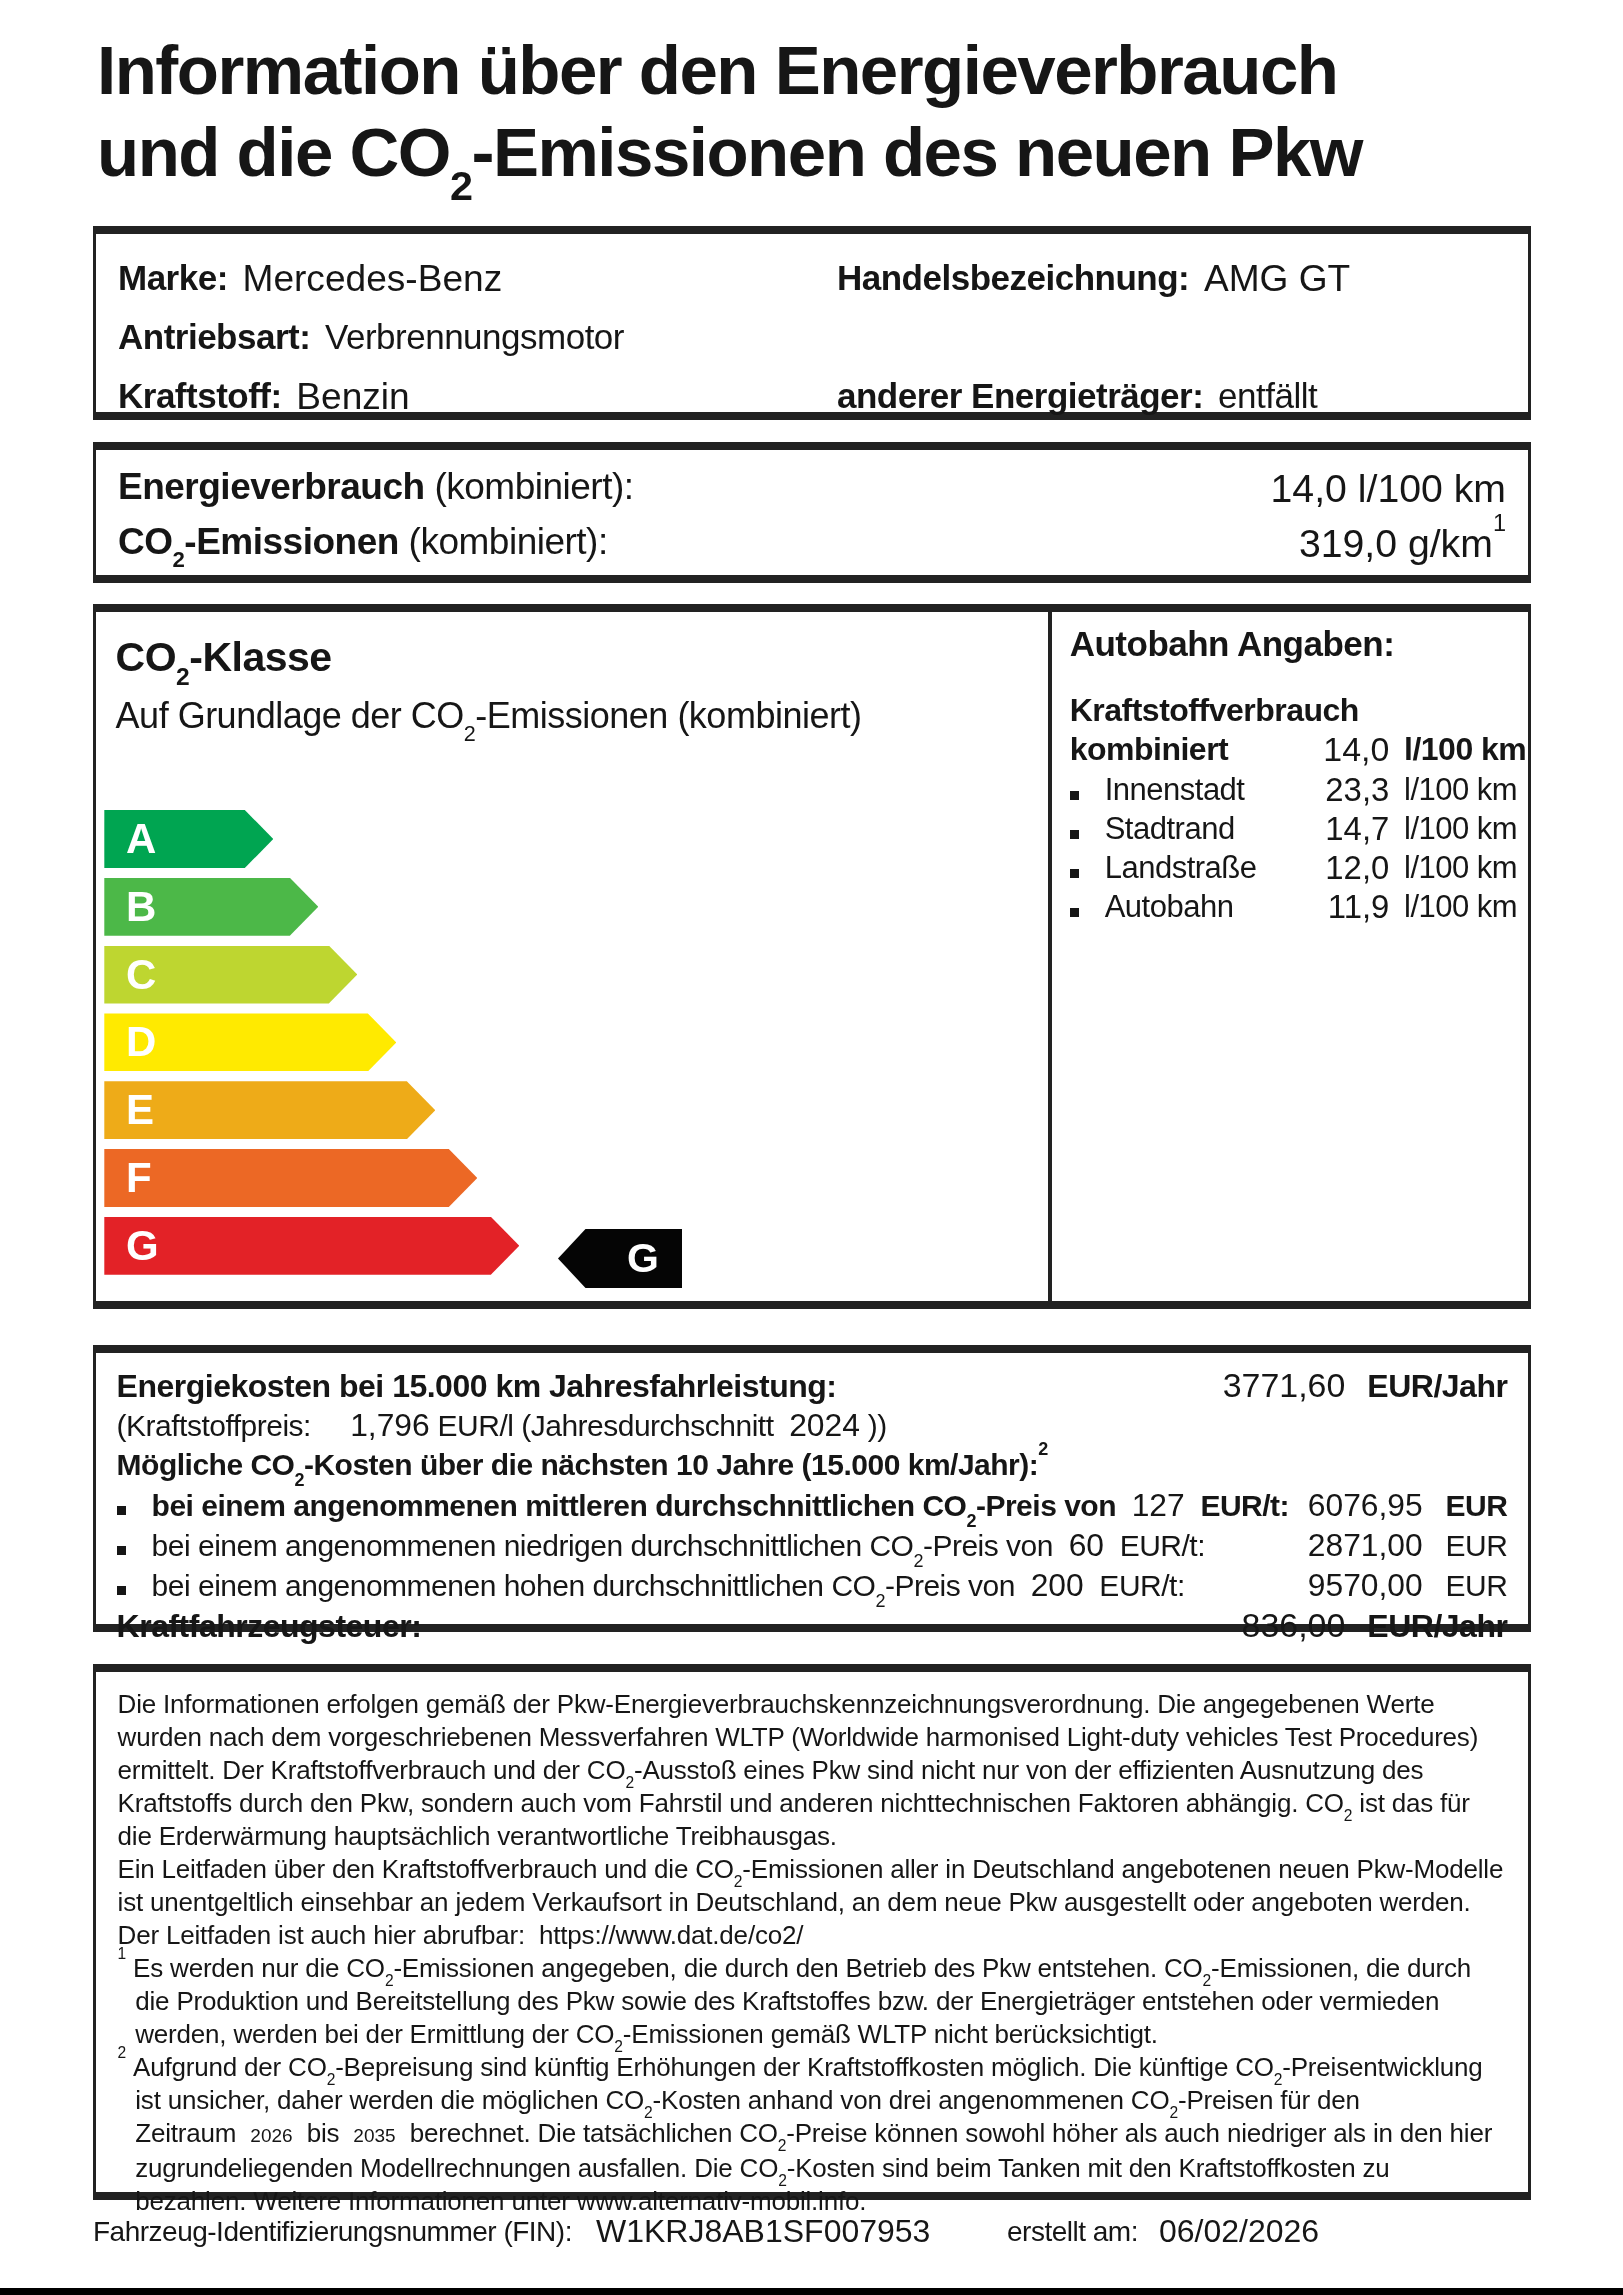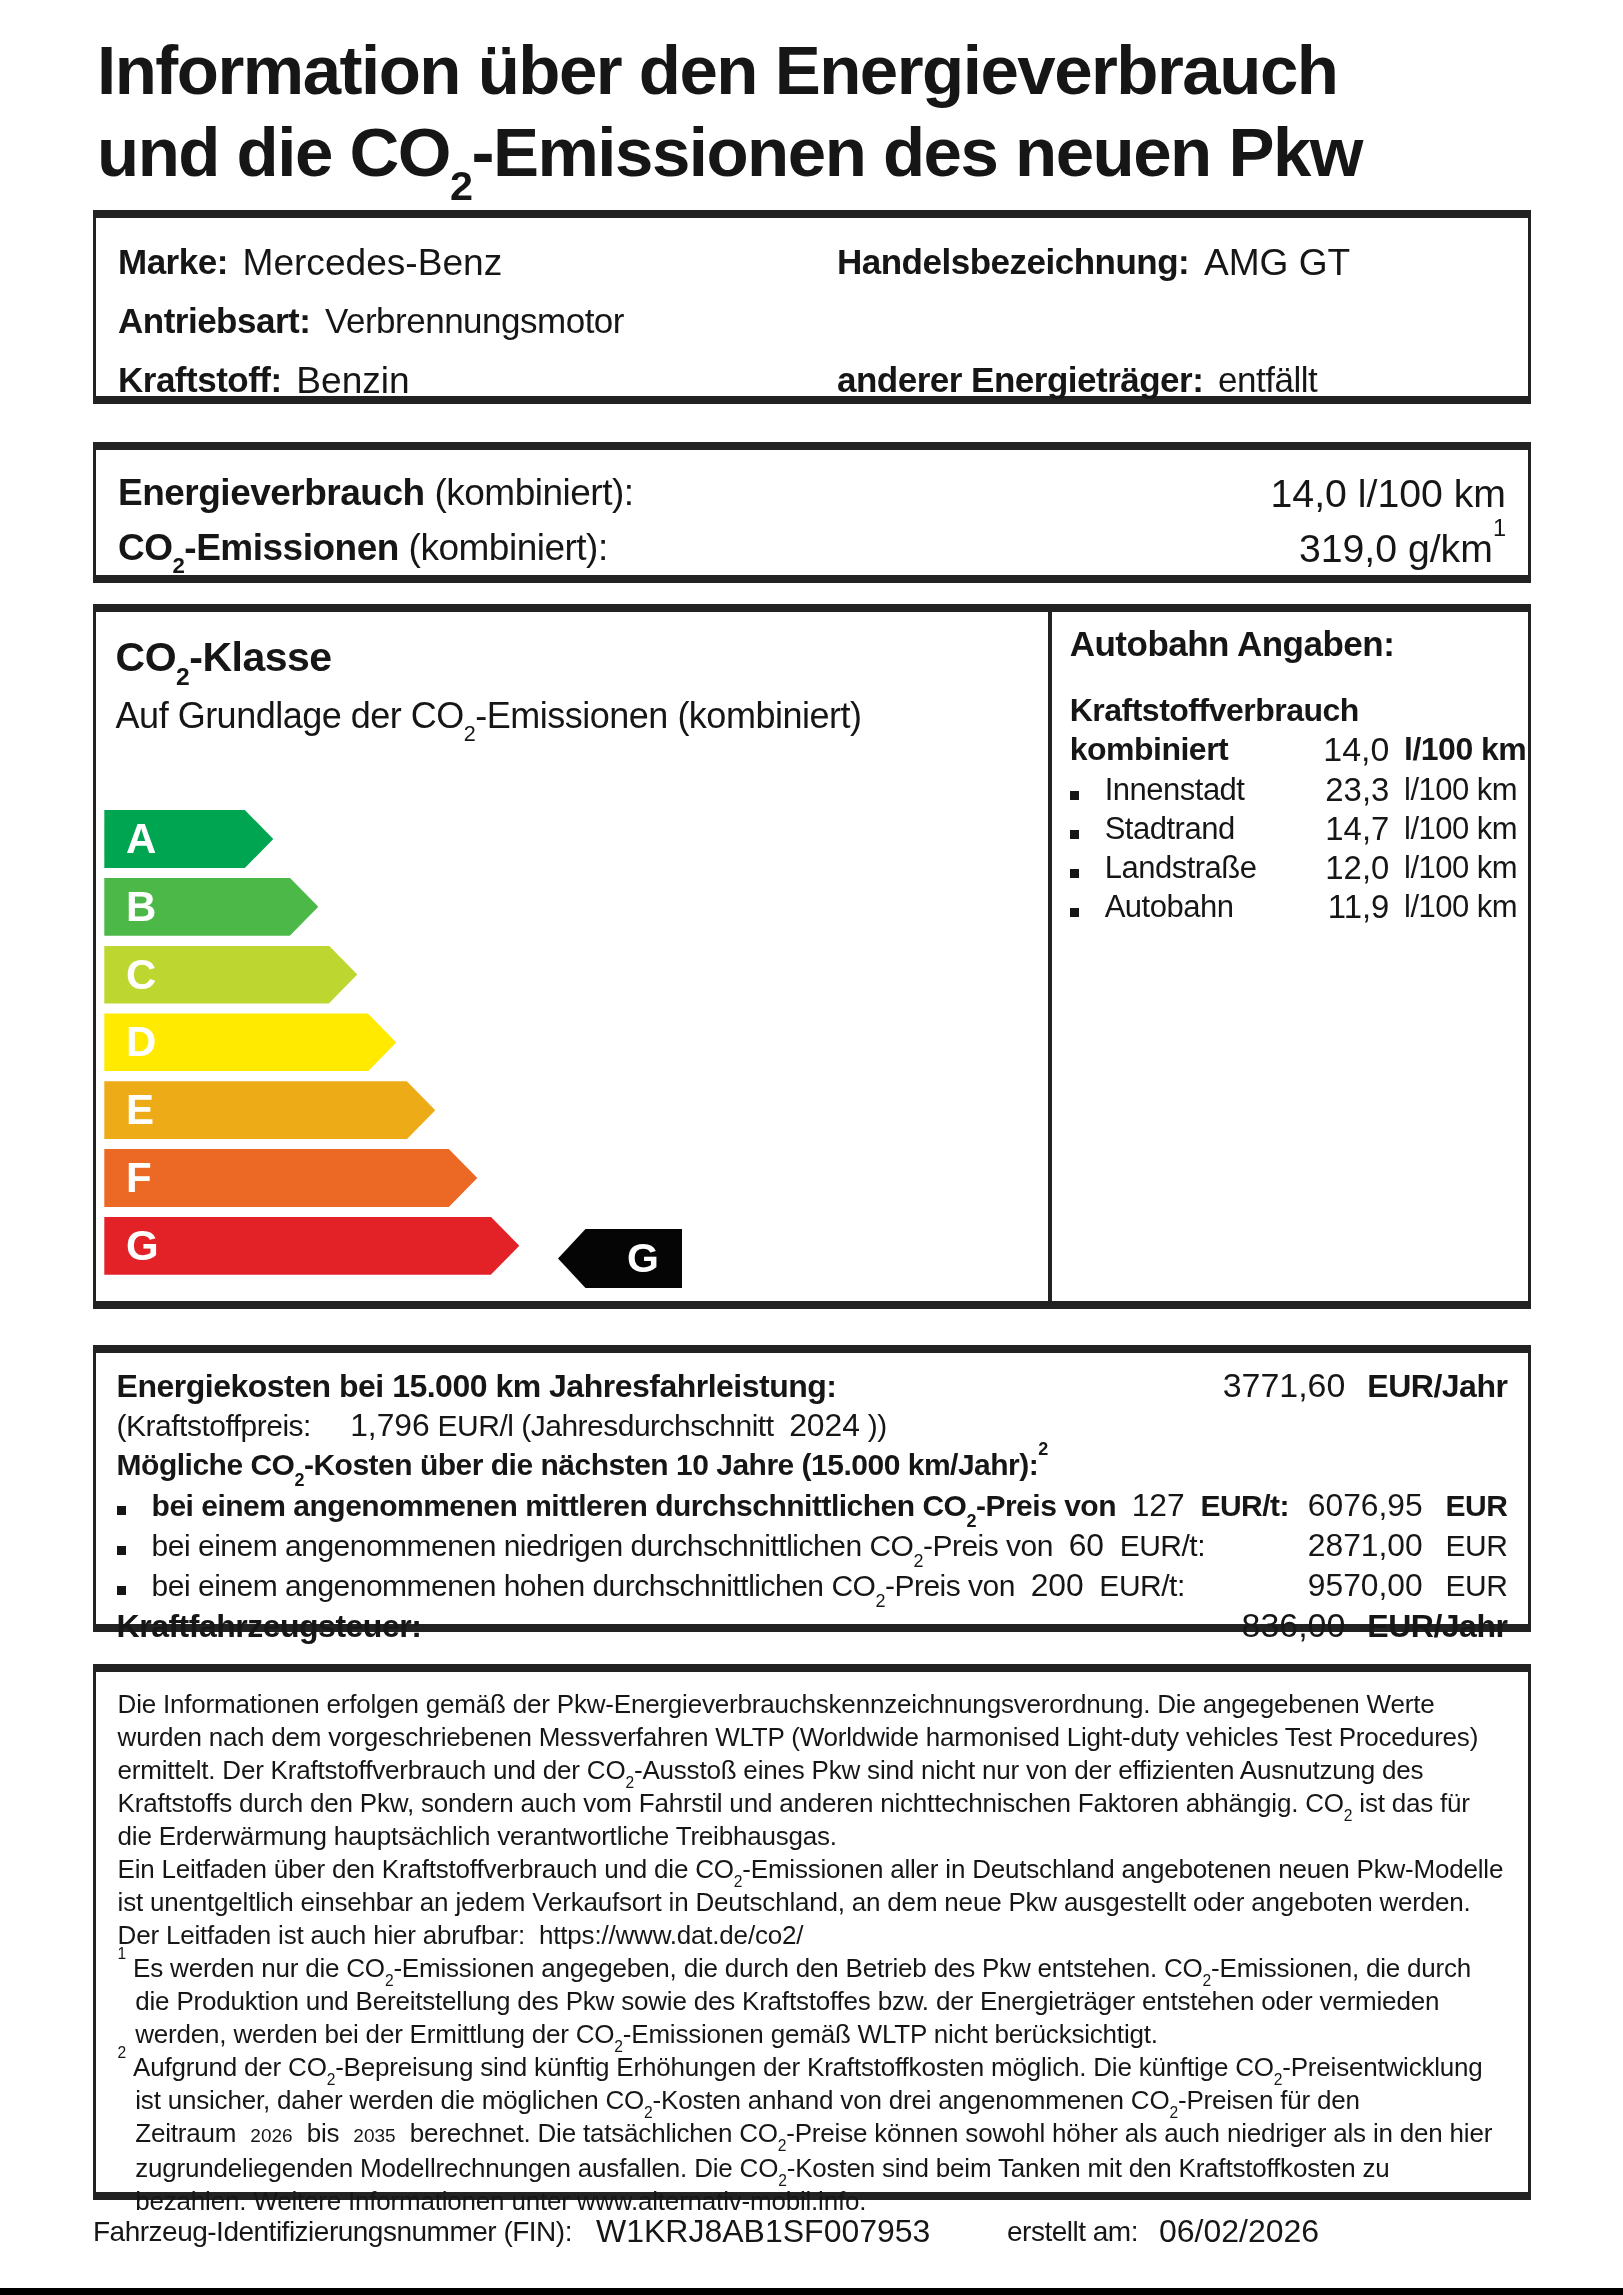--- a/index.html
+++ b/index.html
@@ -6,27 +6,27 @@
   html,body{width:1623px;height:2295px;background:#fff}
   body{font-family:"Liberation Sans",sans-serif;color:#161616;letter-spacing:-0.5px;position:relative}
   b{font-weight:bold}
   sub{font-size:0.6em;line-height:0;position:relative;top:0.22em}
   sup{font-size:0.6em;line-height:0;position:relative;top:-0.5em}
   .ins{letter-spacing:0;font-weight:400;font-size:1.06em}
   .box{position:absolute;left:93px;width:1438px;border:3.9px solid #222;border-top-width:8.3px;border-bottom-width:8.3px;background:#fff}
 
   #title{position:absolute;left:97px;top:30px;font-size:69px;line-height:82px;font-weight:bold;letter-spacing:-1.5px;white-space:nowrap}
 
-  #box1{top:210px;height:194px;padding:14.7px 22px 0}
+  #box1{top:226px;height:194px;padding:14.7px 22px 0}
   .v-row{height:59px;display:flex;align-items:center;position:relative;font-size:35px;white-space:nowrap}
   .v-label{font-weight:bold;margin-right:14.7px}
   .v-right{position:absolute;left:719px;display:flex;align-items:center}
 
   #box2{top:442px;height:141px;padding:15.7px 22px 0}
-  .c-row{height:55px;display:flex;justify-content:space-between;align-items:center;font-size:37px;white-space:nowrap}
+  .c-row{height:55px;display:flex;justify-content:space-between;font-size:37px;white-space:nowrap}
 
   #box3{top:604px;height:705px}
   #class-col{position:absolute;left:0;top:0;bottom:0;width:956px;border-right:4.4px solid #222;padding:14.7px 19.6px}
   .co2-heading{font-size:41px;font-weight:bold;margin-top:6.9px}
   .co2-sub{font-size:36px;margin-top:14.7px}
   #class-rows{position:absolute;left:8.3px;top:198px}
   .class-arrow{height:58px;margin-bottom:9.8px;display:flex;align-items:center;
     clip-path:polygon(0 0,calc(100% - 28.5px) 0,100% 50%,calc(100% - 28.5px) 100%,0 100%)}
   .class-letter{color:#fff;font-weight:bold;font-size:42px;padding-left:21.6px;letter-spacing:0}
   #rating-tag{position:absolute;left:462px;top:617px;width:124px;height:59px;background:#050505;color:#fff;

